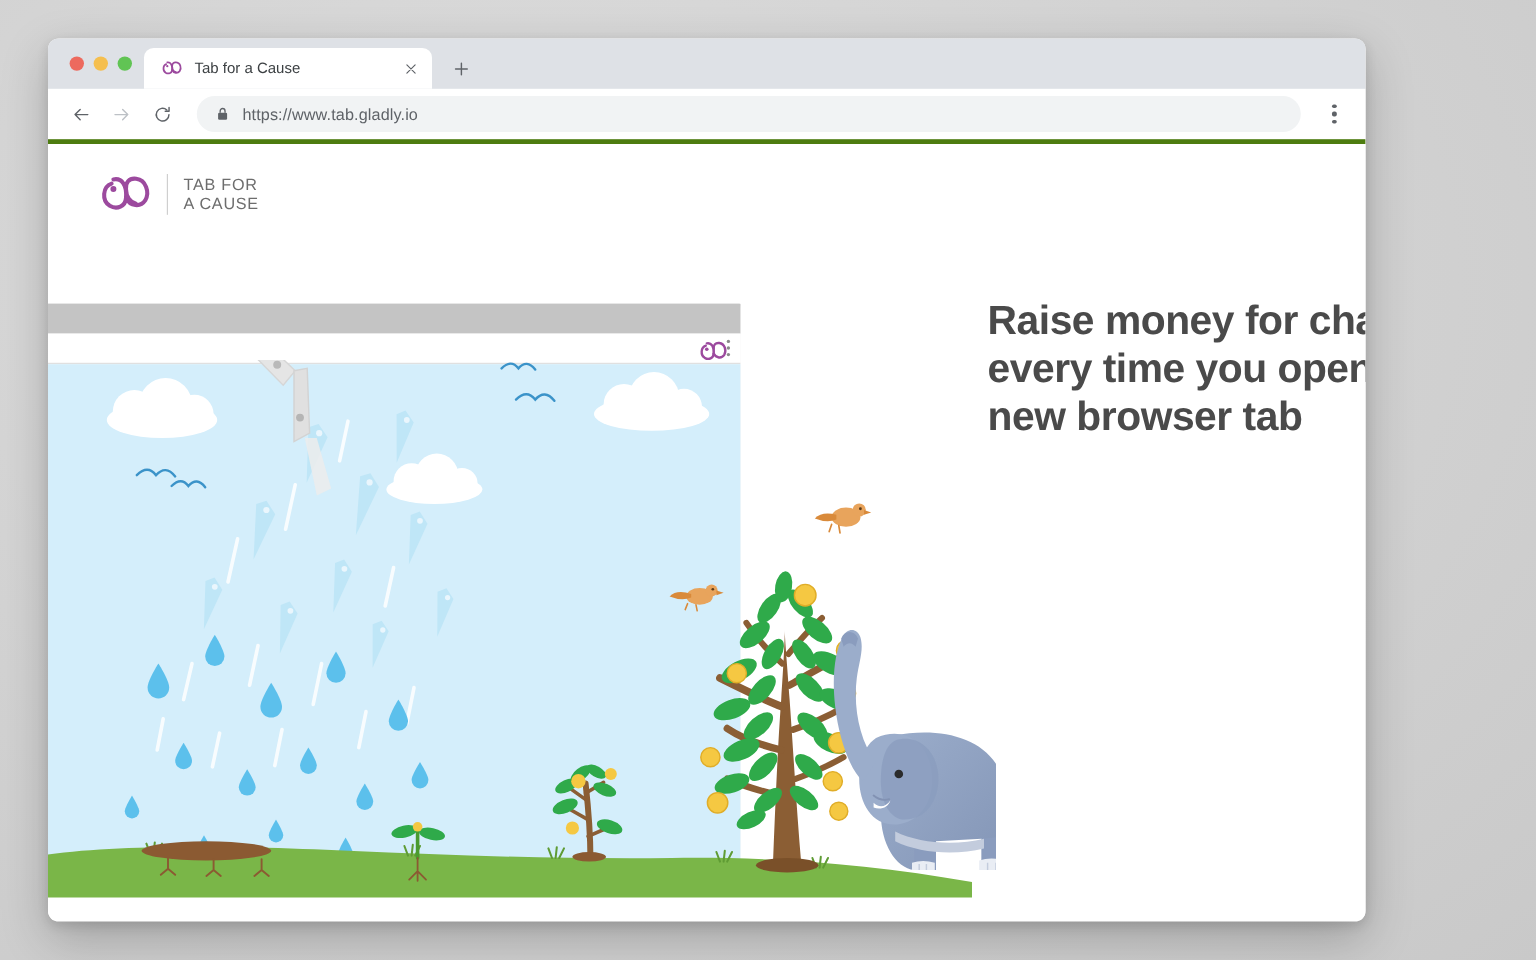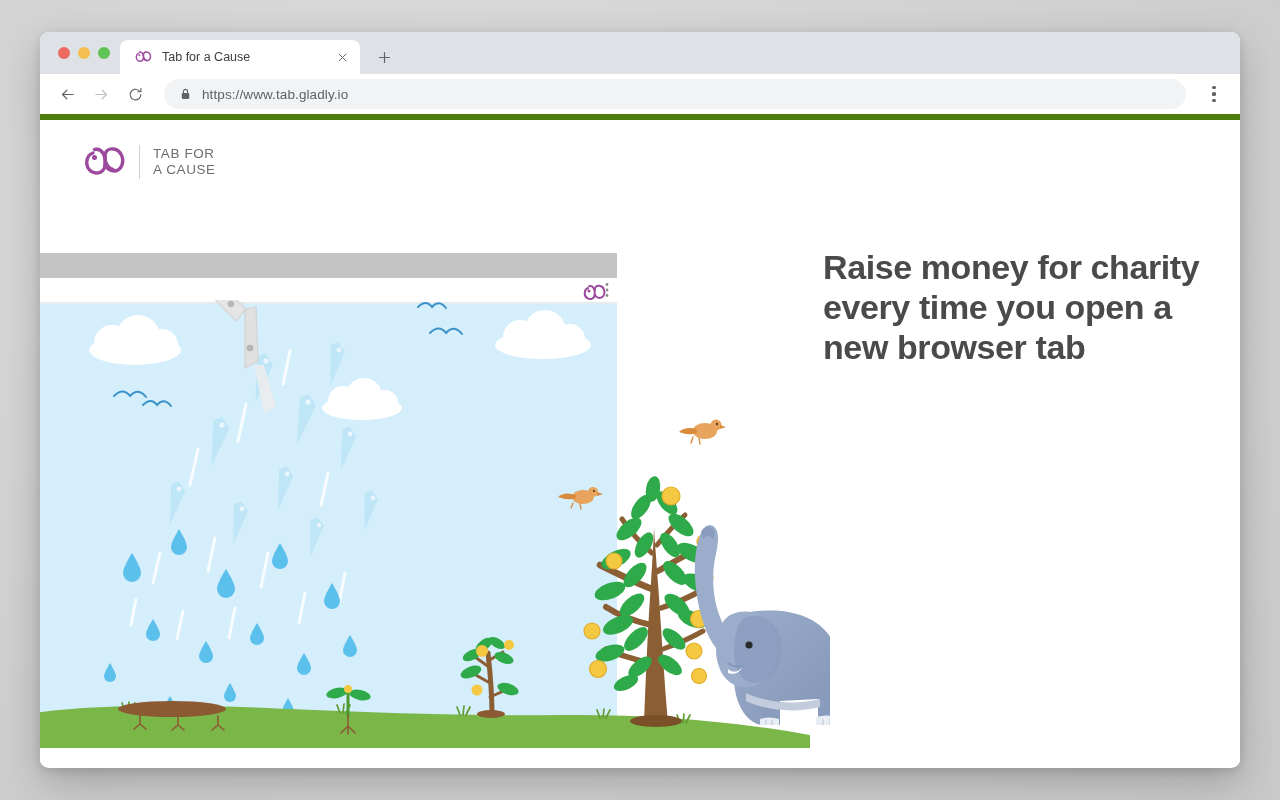--- a/index.html
+++ b/index.html
@@ -15,21 +15,21 @@
     background: radial-gradient(ellipse at 35% 30%, #dedede 0%, #d2d2d2 55%, #c9c9c9 100%);
     font-family: "Liberation Sans", sans-serif;
     position: relative;
   }
 
   
   .browser-window {
     position: absolute;
     left: 40px;
     top: 32px;
-    width: 1200px;
+    width: 1098px;
     height: 736px;
     border-radius: 9px;
     background: #ffffff;
     box-shadow: 0 14px 40px rgba(0,0,0,0.22), 0 3px 10px rgba(0,0,0,0.12);
     overflow: hidden;
   }
 
   
   .tab-strip {
     position: relative;
@@ -89,21 +89,21 @@
   }
 
   
   .toolbar {
     height: 46px;
     background: #ffffff;
     display: flex;
     align-items: center;
     padding: 0 14px 0 12px;
     gap: 4px;
-    border-bottom: 6px solid #4d7c0f;
+    border-bottom: 4px solid #4d7c0f;
   }
   .nav-btn {
     width: 30px; height: 30px;
     display: flex; align-items: center; justify-content: center;
     color: #5f6368;
     border-radius: 50%;
   }
   .nav-btn.disabled { color: #bdc1c6; }
 
   .omnibox {

